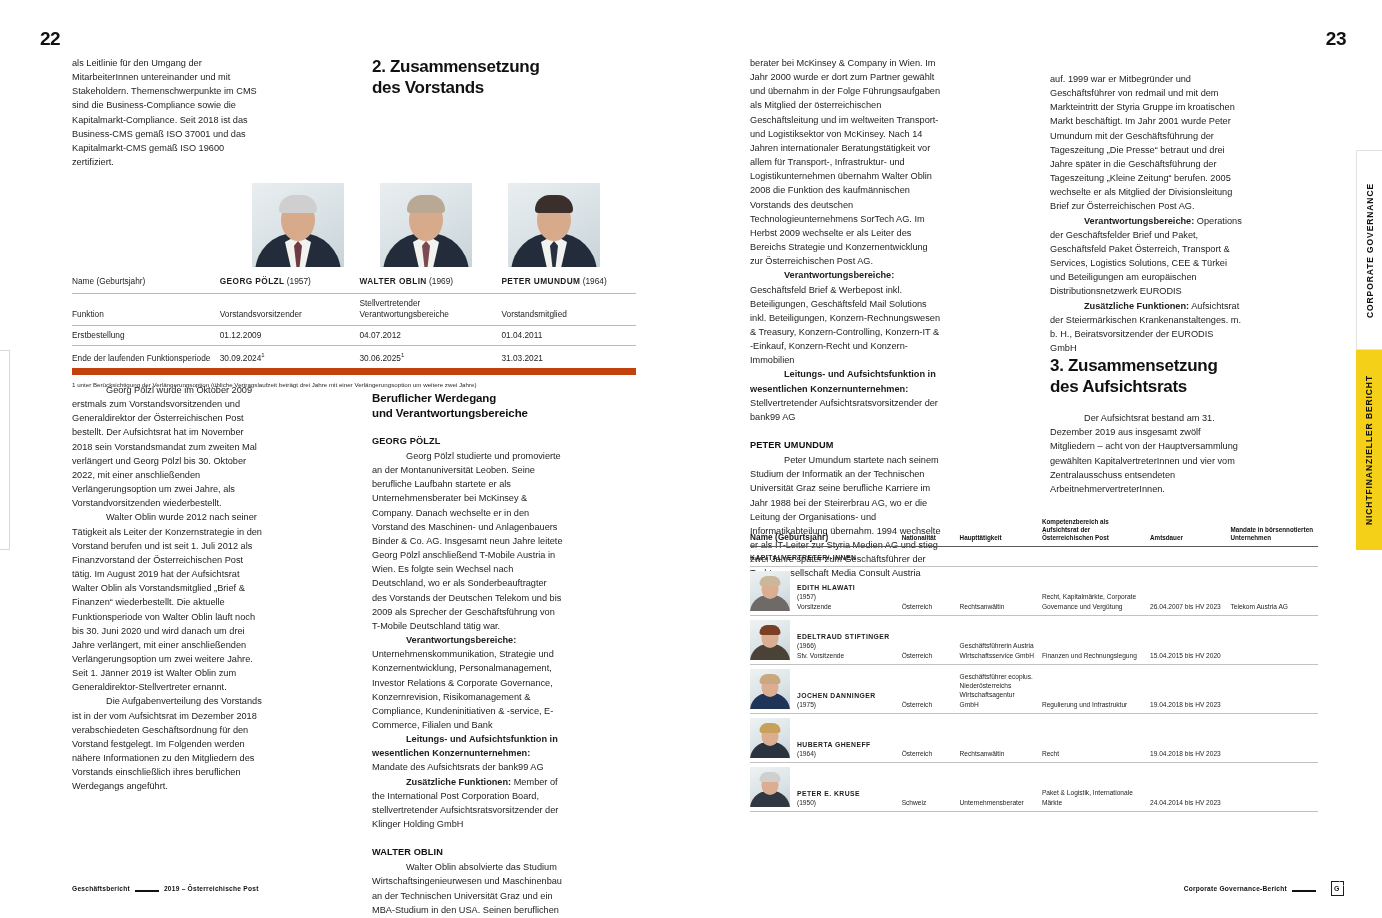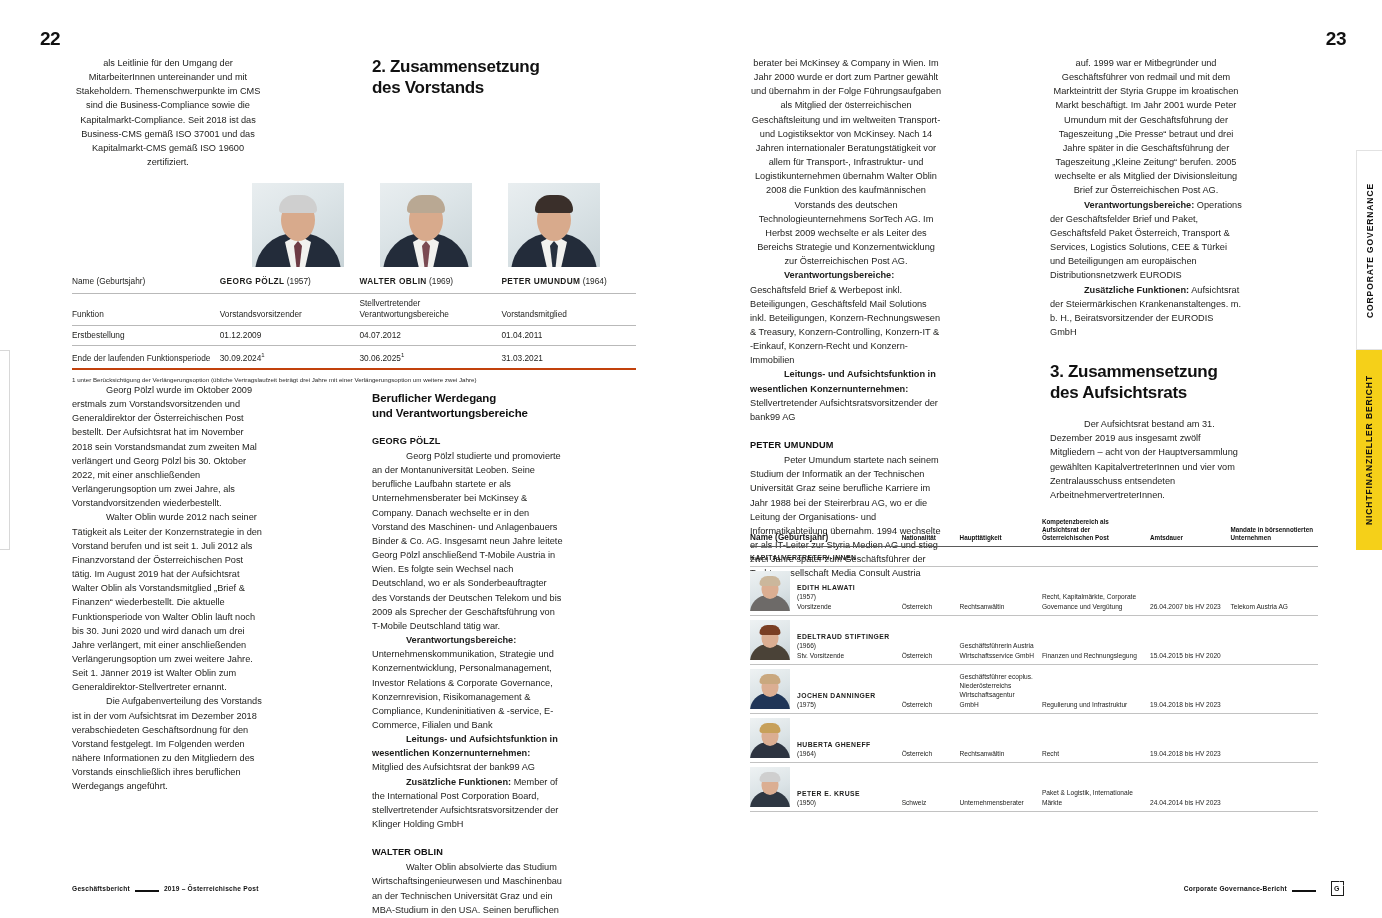--- a/index.html
+++ b/index.html
@@ -80,26 +80,26 @@
     position: absolute;
     font-size: 9.2px;
     line-height: 14.15px;
     color: #1d1d1b;
     text-align: left;
   }
   .col p {
     margin: 0;
     text-indent: 34px;
   }
-  .col p.noindent { text-indent: 0; text-align: center; }
+  .col p.noindent { text-indent: 0; }
 
   .c1 { left: 72px;  top: 56px;  width: 192px; }
   .c2 { left: 372px; top: 56px;  width: 192px; }
   .c3 { left: 750px; top: 56px;  width: 192px; }
-  .c4 { left: 1050px;top: 56px;  width: 192px; }
+  .c4 { left: 1050px;top: 72px;  width: 192px; }
 
   .c1b { left: 72px;  top: 383px; width: 192px; }
   .c2b { left: 372px; top: 391px; width: 192px; }
 
   h2.sec-title {
     margin: 0 0 14px 0;
     font-size: 17px;
     line-height: 21px;
     font-weight: bold;
     letter-spacing: -0.3px;
@@ -216,21 +216,21 @@
     vertical-align: bottom;
     border-bottom: 1px solid #b9b9b9;
     color: #1d1d1b;
   }
   table.board td.label { width: 180px; }
   table.board td.val { width: 128px; padding-right: 26px; }
   table.board tr.name-row td {
     padding-bottom: 5px;
   }
   table.board tr.last-row td {
-    border-bottom: 2px solid #c2410c;
+    border-bottom: 7px solid #c2410c;
   }
   .pname { font-weight: bold; letter-spacing: 0.4px; }
   sup.fn { font-size: 6px; vertical-align: super; }
   .footnote {
     font-size: 6.2px;
     line-height: 9px;
     color: #2a2a2a;
     margin-top: 5px;
   }
 
@@ -488,21 +488,21 @@
     <h3 class="sub-title">
       <span>Beruflicher Werdegang</span><br>
       <span>und Verantwortungsbereiche</span>
     </h3>
     <h4 class="person-name">GEORG PÖLZL</h4>
     <p>Georg Pölzl studierte und promovierte an der Montanuniversität Leoben. Seine berufliche Laufbahn startete er als Unternehmensberater bei McKinsey &amp; Company. Danach wechselte er in den Vorstand des Maschinen- und Anlagenbauers Binder &amp; Co. AG. Insgesamt neun Jahre leitete Georg Pölzl anschließend T-Mobile Austria in Wien. Es folgte sein Wechsel nach Deutschland, wo er als Sonderbeauftragter des Vorstands der Deutschen Telekom und bis 2009 als Sprecher der Geschäftsführung von T-Mobile Deutschland tätig war.</p>
     <p>
       <span class="lead-bold">Verantwortungsbereiche:</span><span> Unternehmenskommunikation, Strategie und Konzernentwicklung, Personalmanagement, Investor Relations &amp; Corporate Governance, Konzernrevision, Risikomanagement &amp; Compliance, Kundeninitiativen &amp; -service, E-Commerce, Filialen und Bank</span>
     </p>
     <p>
-      <span class="lead-bold">Leitungs- und Aufsichtsfunktion in wesentlichen Konzernunternehmen:</span><span> Mitglied des Aufsichtsrat der bank99 AG</span>
+      <span class="lead-bold">Leitungs- und Aufsichtsfunktion in wesentlichen Konzernunternehmen:</span><span> Mandate des Aufsichtsrats der bank99 AG</span>
     </p>
     <p>
       <span class="lead-bold">Zusätzliche Funktionen:</span><span> Member of the International Post Corporation Board, stellvertretender Aufsichtsratsvorsitzender der Klinger Holding GmbH</span>
     </p>
     <h4 class="person-name spacer-before" style="margin-top:14px;">WALTER OBLIN</h4>
     <p>Walter Oblin absolvierte das Studium Wirtschaftsingenieurwesen und Maschinenbau an der Technischen Universität Graz und ein MBA-Studium in den USA. Seinen beruflichen Werdegang startete er 1994 als Unternehmens-</p>
   </div>
 
   <div class="col c3">
     <p class="noindent">berater bei McKinsey &amp; Company in Wien. Im Jahr 2000 wurde er dort zum Partner gewählt und übernahm in der Folge Führungsaufgaben als Mitglied der österreichischen Geschäftsleitung und im weltweiten Transport- und Logistiksektor von McKinsey. Nach 14 Jahren internationaler Beratungstätigkeit vor allem für Transport-, Infrastruktur- und Logistikunternehmen übernahm Walter Oblin 2008 die Funktion des kaufmännischen Vorstands des deutschen Technologieunternehmens SorTech AG. Im Herbst 2009 wechselte er als Leiter des Bereichs Strategie und Konzernentwicklung zur Österreichischen Post AG.</p>
@@ -517,21 +517,21 @@
   </div>
 
   <div class="col c4">
     <p class="noindent">auf. 1999 war er Mitbegründer und Geschäftsführer von redmail und mit dem Markteintritt der Styria Gruppe im kroatischen Markt beschäftigt. Im Jahr 2001 wurde Peter Umundum mit der Geschäftsführung der Tageszeitung „Die Presse“ betraut und drei Jahre später in die Geschäftsführung der Tageszeitung „Kleine Zeitung“ berufen. 2005 wechselte er als Mitglied der Divisionsleitung Brief zur Österreichischen Post AG.</p>
     <p>
       <span class="lead-bold">Verantwortungsbereiche:</span><span> Operations der Geschäftsfelder Brief und Paket, Geschäftsfeld Paket Österreich, Transport &amp; Services, Logistics Solutions, CEE &amp; Türkei und Beteiligungen am europäischen Distributionsnetzwerk EURODIS</span>
     </p>
     <p>
       <span class="lead-bold">Zusätzliche Funktionen:</span><span> Aufsichtsrat der Steiermärkischen Krankenanstaltenges. m. b. H., Beiratsvorsitzender der EURODIS GmbH</span>
     </p>
-    <h2 class="sec-title" style="margin-top:22px;">
+    <h2 class="sec-title" style="">
       <span>3. Zusammensetzung</span><br>
       <span>des Aufsichtsrats</span>
     </h2>
     <p>Der Aufsichtsrat bestand am 31. Dezember 2019 aus insgesamt zwölf Mitgliedern – acht von der Hauptversammlung gewählten KapitalvertreterInnen und vier vom Zentralausschuss entsendeten ArbeitnehmervertreterInnen.</p>
   </div>
 
   <div class="sb-block">
     <table class="sb">
       <thead>
         <tr>

